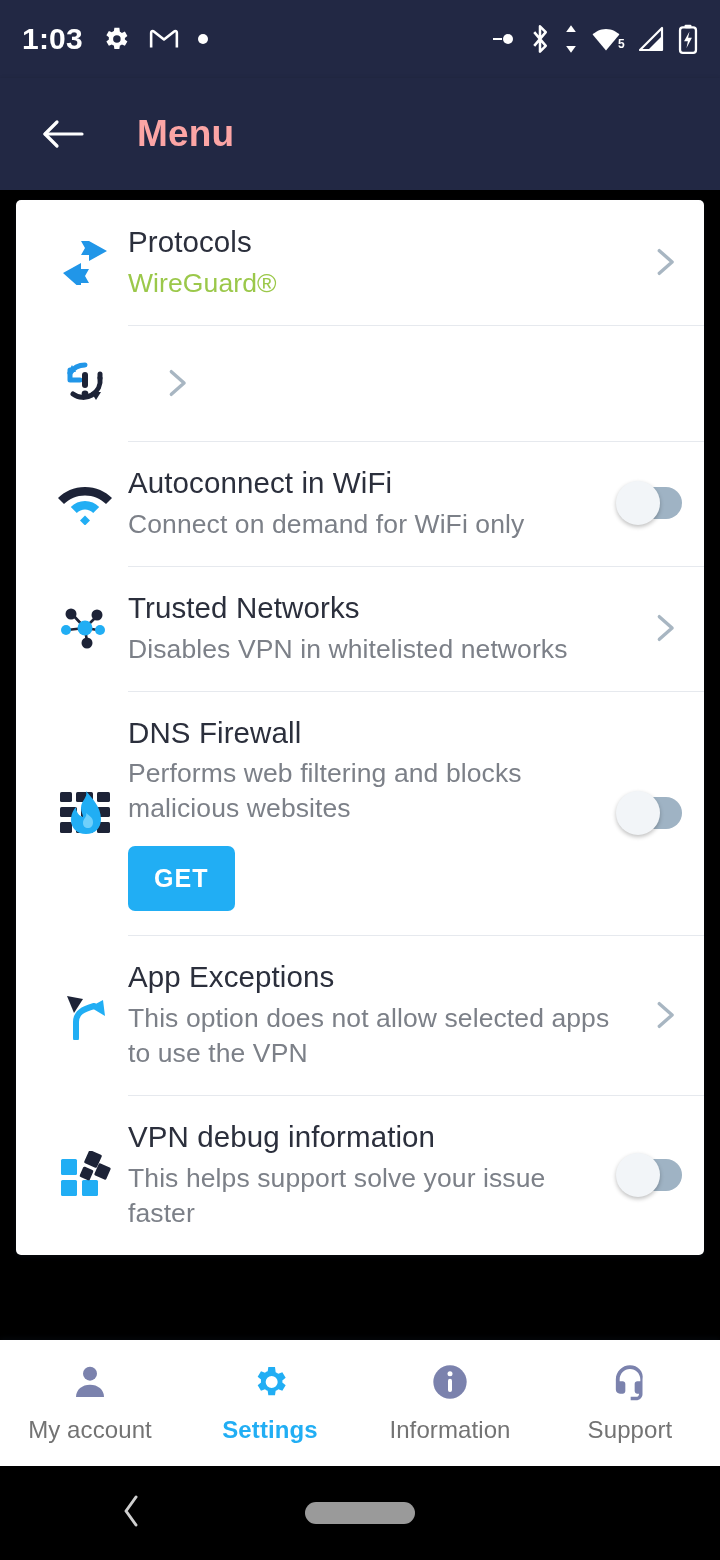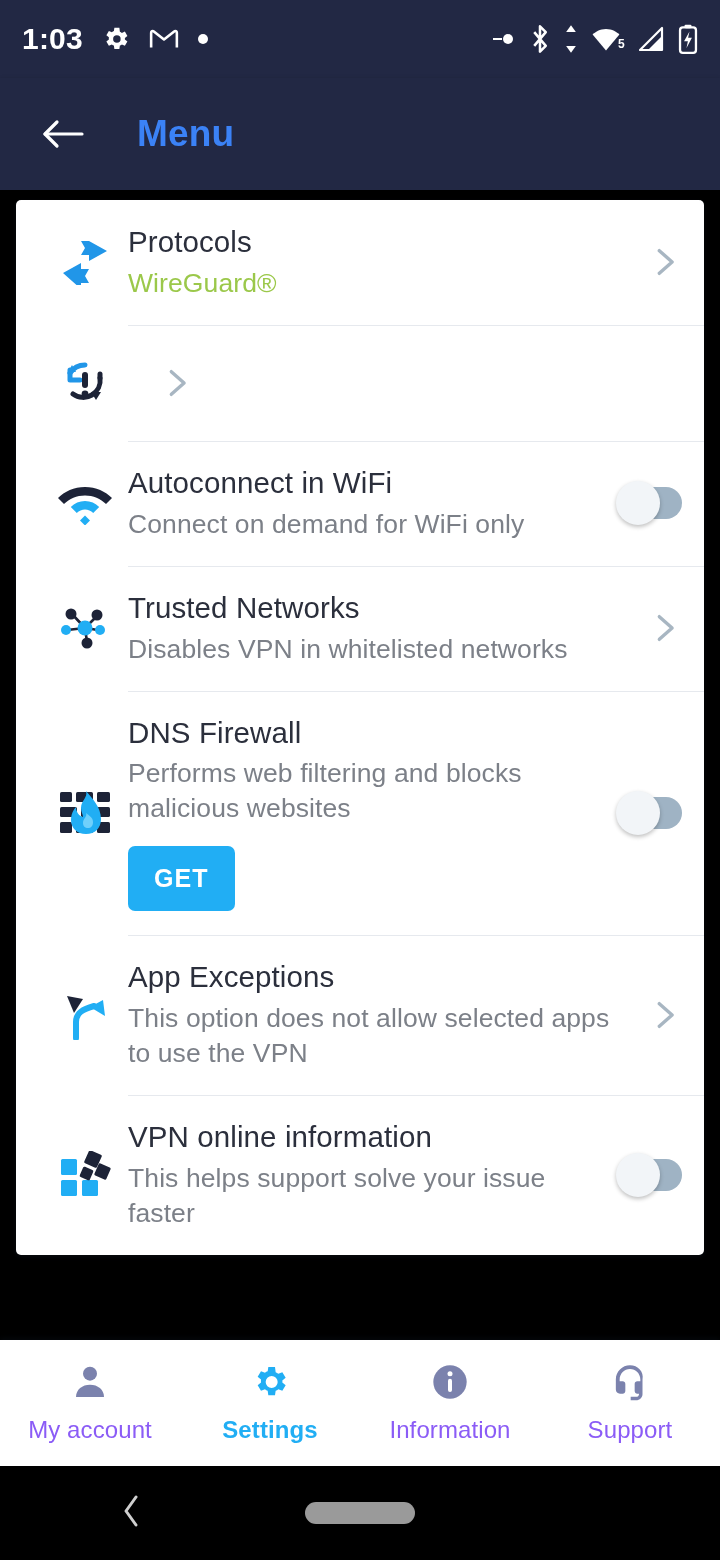--- a/index.html
+++ b/index.html
@@ -24,21 +24,21 @@
 
   
   .appbar {
     height:112px; background:#222844;
     display:flex; align-items:center; padding:0 38px;
     box-shadow:0 2px 5px rgba(0,0,0,.28);
     position:relative; z-index:5;
   }
   .back-btn { width:50px; height:50px; display:flex; align-items:center; justify-content:center; cursor:pointer; }
   .appbar-title {
-    color:#3b82f6; font-size:37px; font-weight:700;
+    color:#fca5a5; font-size:37px; font-weight:700;
     margin-left:49px; letter-spacing:.2px;
   }
 
   
   .content { position:absolute; top:190px; left:0; right:0; bottom:134px; background:#000000; }
 
   .card {
     margin:10px 16px 0 16px; background:#ffffff; border-radius:5px;
     box-shadow:0 2px 5px rgba(40,60,90,.17);
     overflow:hidden;
@@ -83,21 +83,21 @@
     padding:18px 26px; border-radius:7px; margin-top:20px; cursor:pointer;
   }
 
   
   .bottomnav {
     position:absolute; left:0; right:0; bottom:94px; height:126px;
     background:#ffffff; display:flex; align-items:center;
     box-shadow:0 -2px 5px rgba(40,60,90,.13);
   }
   .nav-item { flex:1; display:flex; flex-direction:column; align-items:center; gap:10px; cursor:pointer; }
-  .nav-label { font-size:24px; color:#8b5cf6; letter-spacing:.1px; }
+  .nav-label { font-size:24px; color:#737373; letter-spacing:.1px; }
   .nav-item.active .nav-label { color:#21AEF4; font-weight:700; }
 
   
   .androidnav {
     position:absolute; left:0; right:0; bottom:0; height:94px; background:#000;
     display:flex; align-items:center;
   }
   .and-back { position:absolute; left:120px; top:50%; transform:translateY(-50%); cursor:pointer; }
   .and-pill {
     position:absolute; left:50%; transform:translateX(-50%); top:50%; margin-top:-11px;
@@ -317,21 +317,21 @@
           <svg width="52" height="48" viewBox="0 0 52 48">
             <rect x="2" y="8" width="16" height="16" rx="1.5" fill="#21AEF4"></rect>
             <rect x="2" y="29" width="16" height="16" rx="1.5" fill="#21AEF4"></rect>
             <rect x="23" y="29" width="16" height="16" rx="1.5" fill="#21AEF4"></rect>
             <rect x="27" y="1" width="14" height="14" rx="1.5" fill="#1d2337" transform="rotate(24 34 8)"></rect>
             <rect x="37" y="14" width="13" height="13" rx="1.5" fill="#1d2337" transform="rotate(24 43.5 20.5)"></rect>
             <rect x="22" y="17" width="11" height="11" rx="1.5" fill="#1d2337" transform="rotate(24 27.5 22.5)"></rect>
           </svg>
         </div>
         <div class="row-body">
-          <div class="row-title">VPN online information</div>
+          <div class="row-title">VPN debug information</div>
           <div class="row-sub">This helps support solve your issue faster</div>
         </div>
         <div class="row-tail">
           <div class="toggle">
             <div class="track"></div>
             <div class="thumb"></div>
           </div>
         </div>
       </div>
 

